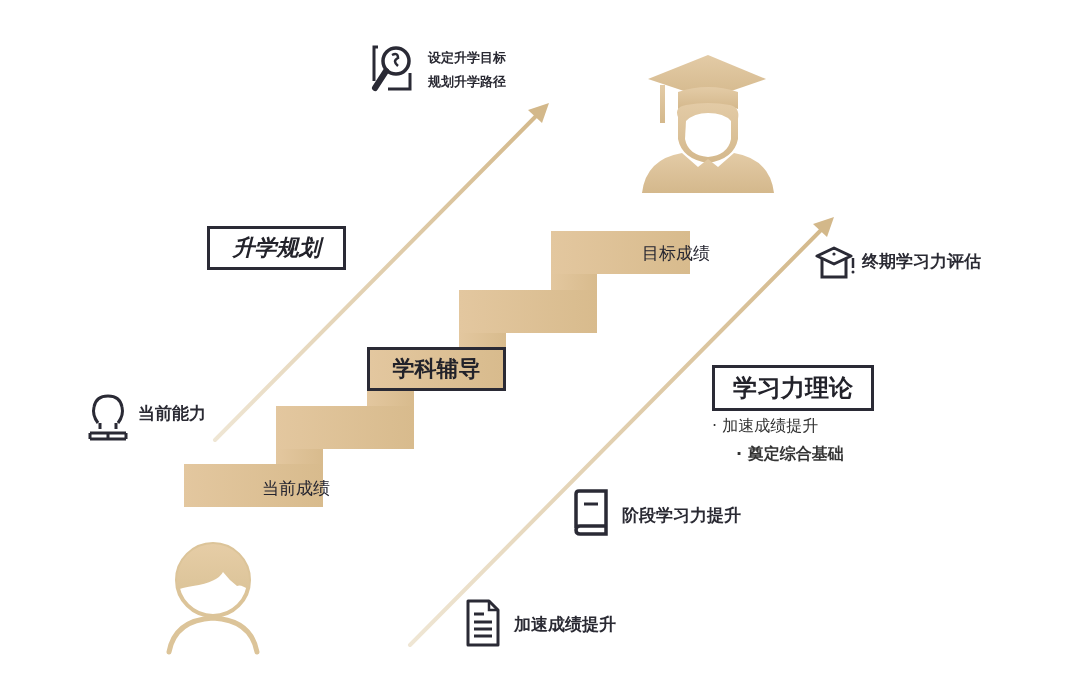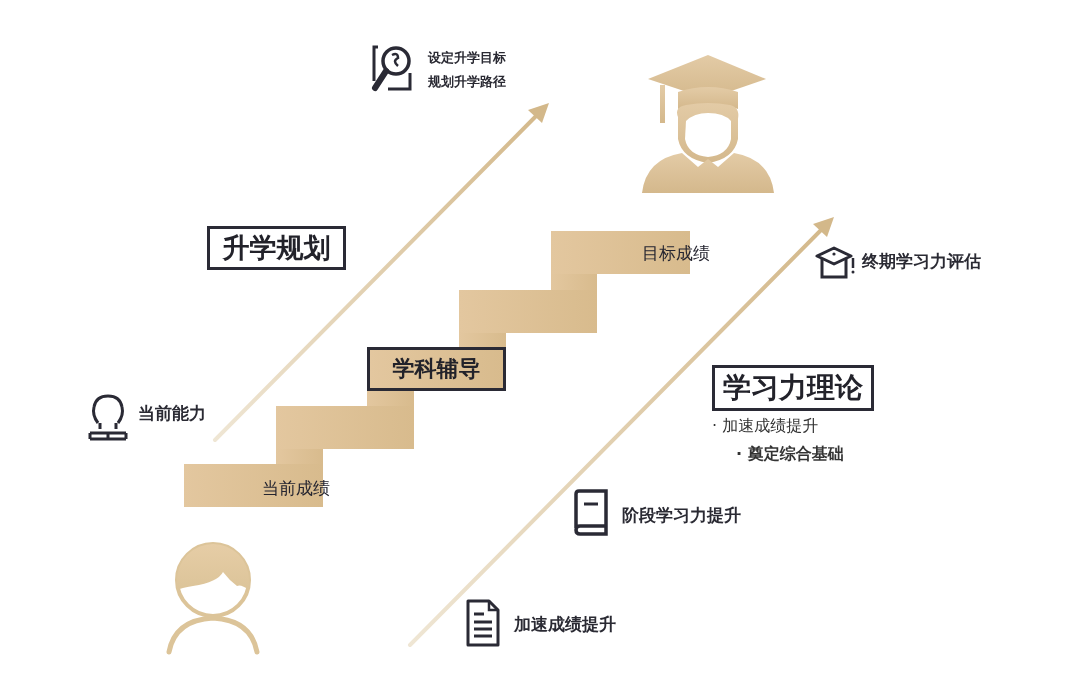--- a/index.html
+++ b/index.html
@@ -43,21 +43,21 @@
   <div class="step" style="left:551px;top:231px;width:139px;height:43px;"></div>
 
   <span class="step-label" style="left:222px;top:477px;margin-left:40px;">当前成绩</span>
   <span class="step-label" style="left:642px;top:242px;">目标成绩</span>
 
   <div class="boxed" style="left:367px;top:347px;width:133px;height:38px;background:linear-gradient(90deg,#e3c79f,#d8bb8d);font-size:22px;">
     <span>学科辅导</span>
   </div>
 </div>
 
-<div class="boxed" style="left:207px;top:226px;width:133px;height:38px;font-size:27px;">
+<div class="boxed" style="left:207px;top:226px;width:133px;height:38px;font-size:22px;font-style:italic;">
   <span>升学规划</span>
 </div>
 
 <div class="abs" style="left:370px;top:43px;width:46px;height:52px;">
   <svg width="46" height="52" viewBox="0 0 46 52">
     <path d="M8 4 H4 V38" stroke="#2a2a35" stroke-width="3" fill="none"></path>
     <path d="M40 30 V46 H18" stroke="#2a2a35" stroke-width="3" fill="none"></path>
     <circle cx="26" cy="18" r="13" stroke="#2a2a35" stroke-width="3.5" fill="none"></circle>
     <path d="M22 12 q6 -3 6 3 q-6 3 0 8" stroke="#2a2a35" stroke-width="2.5" fill="none"></path>
     <line x1="16" y1="28" x2="5" y2="45" stroke="#2a2a35" stroke-width="6" stroke-linecap="round"></line>
@@ -89,21 +89,21 @@
   <svg width="44" height="40" viewBox="0 0 44 40">
     <polygon points="3,12 20,4 37,12 20,20" fill="none" stroke="#2a2a35" stroke-width="3" stroke-linejoin="round"></polygon>
     <circle cx="20" cy="10" r="1.6" fill="#2a2a35"></circle>
     <path d="M8 15 V33 H32 V15" fill="none" stroke="#2a2a35" stroke-width="3"></path>
     <line x1="39" y1="14" x2="39" y2="24" stroke="#2a2a35" stroke-width="2.5"></line>
     <circle cx="39" cy="28" r="1.5" fill="#2a2a35"></circle>
   </svg>
 </div>
 <span class="label" style="left:862px;top:251px;">终期学习力评估</span>
 
-<div class="boxed" style="left:712px;top:365px;width:156px;height:40px;font-size:28px;">
+<div class="boxed" style="left:712px;top:365px;width:156px;height:40px;font-size:24px;">
   <span>学习力理论</span>
 </div>
 <span class="bullet" style="left:712px;top:416px;">· 加速成绩提升</span>
 <span class="bullet" style="left:736px;top:444px;font-weight:bold;">· 奠定综合基础</span>
 
 <div class="abs" style="left:86px;top:393px;width:44px;height:48px;">
   <svg width="44" height="48" viewBox="0 0 44 48">
     <path d="M12 30 Q6 22 8 14 Q10 3 22 3 Q34 3 36 14 Q38 22 32 30" fill="none" stroke="#2a2a35" stroke-width="3"></path>
     <path d="M14 30 L14 36 M30 30 L30 36" stroke="#2a2a35" stroke-width="3"></path>
     <path d="M4 40 H40 M4 46 H40 M4 40 V46 M40 40 V46 M22 40 V46" stroke="#2a2a35" stroke-width="3" fill="none"></path>

